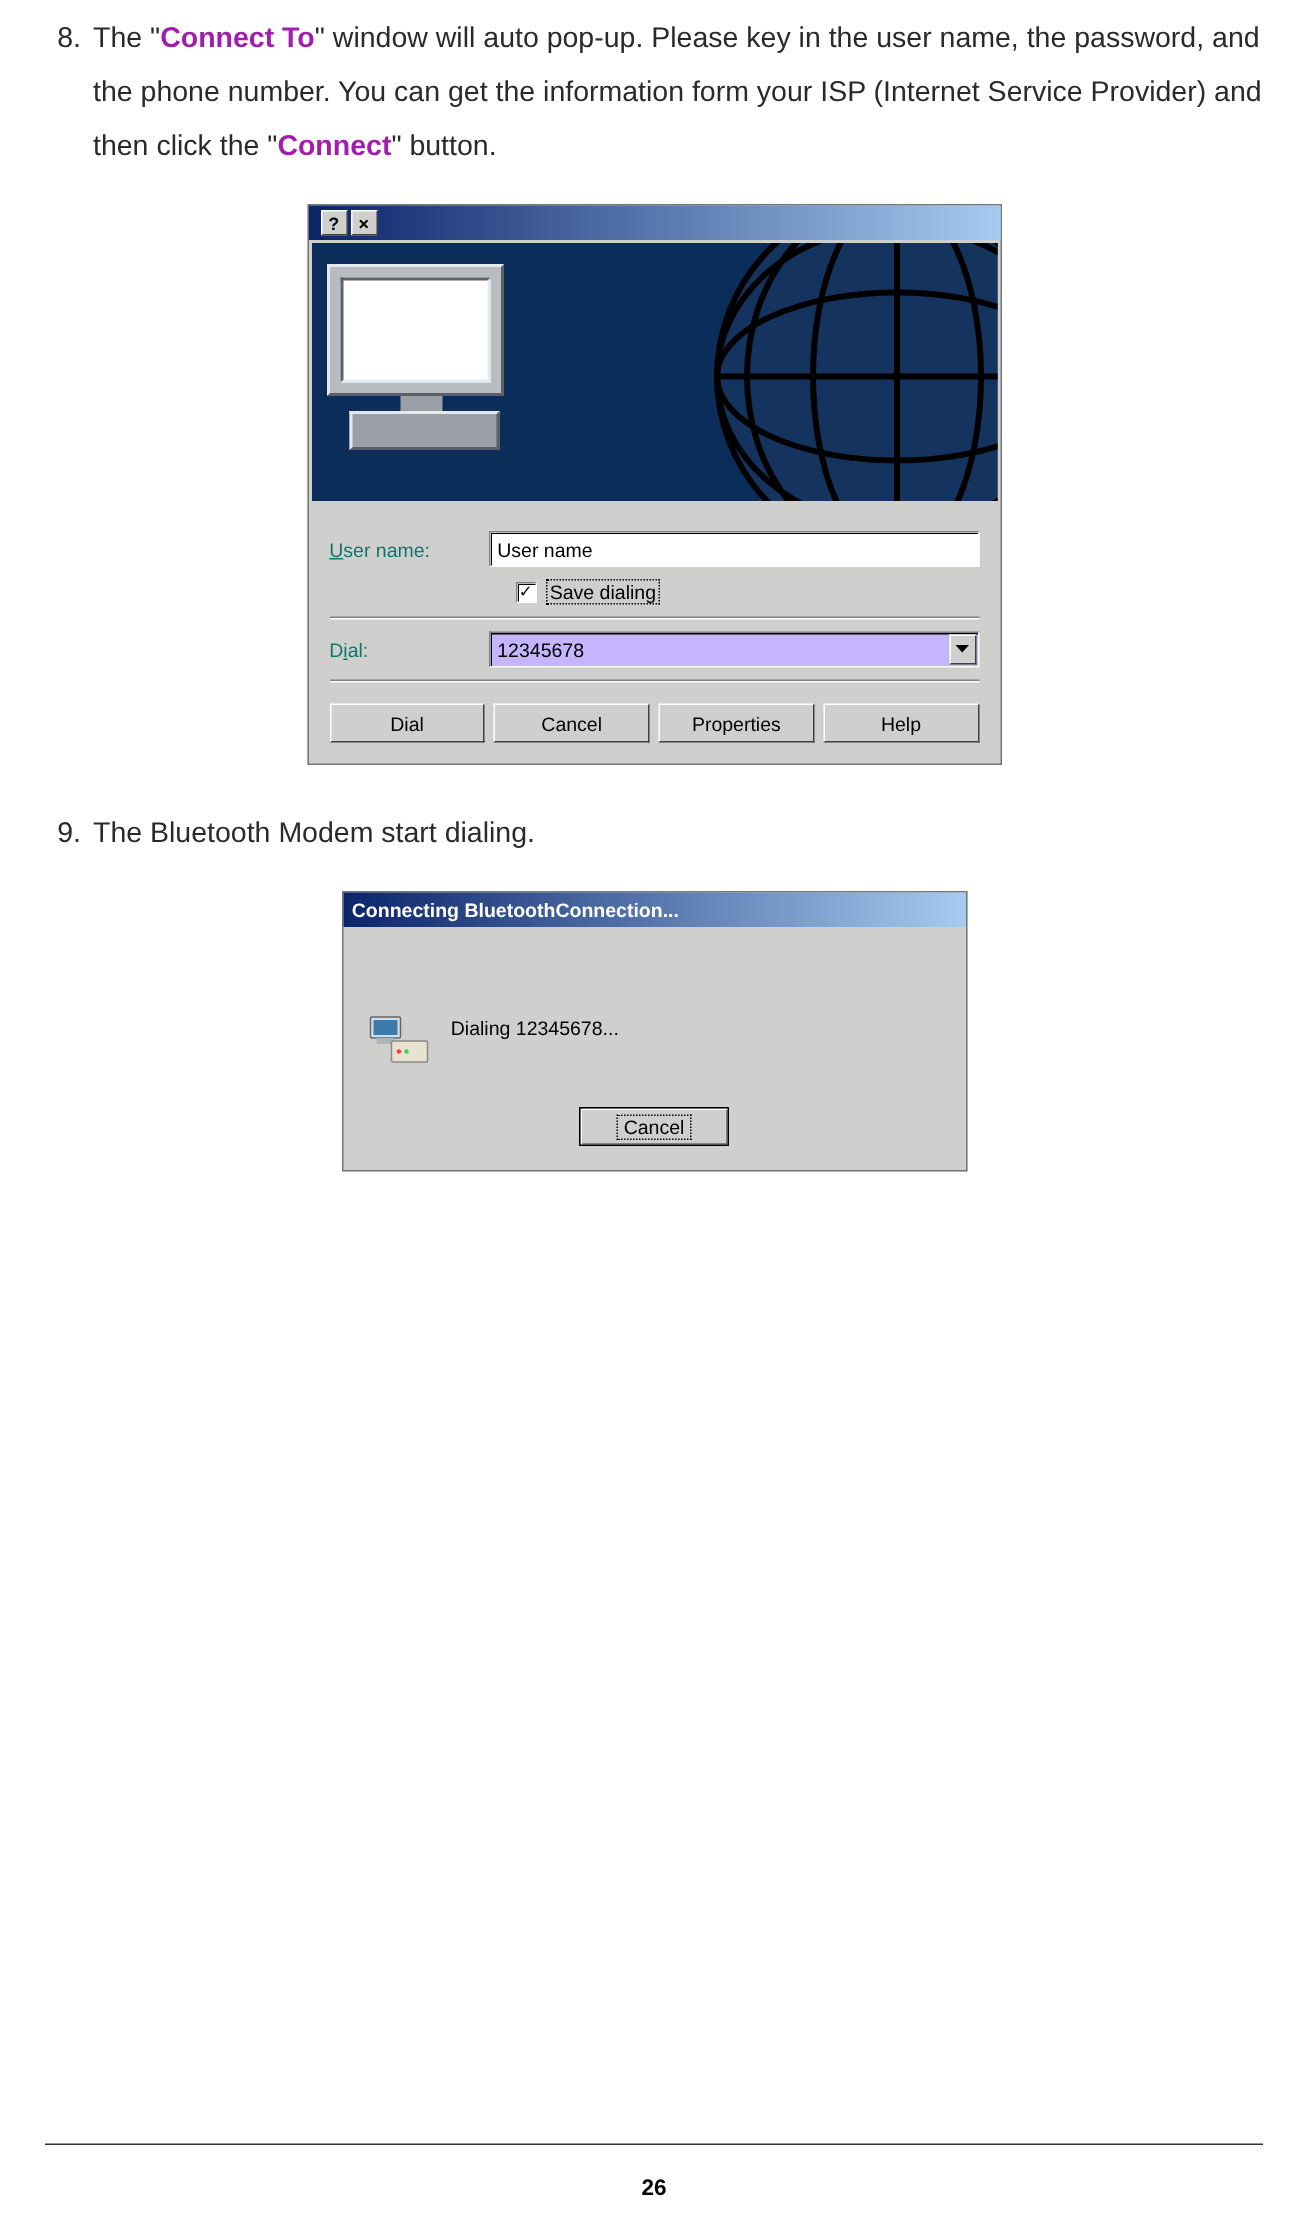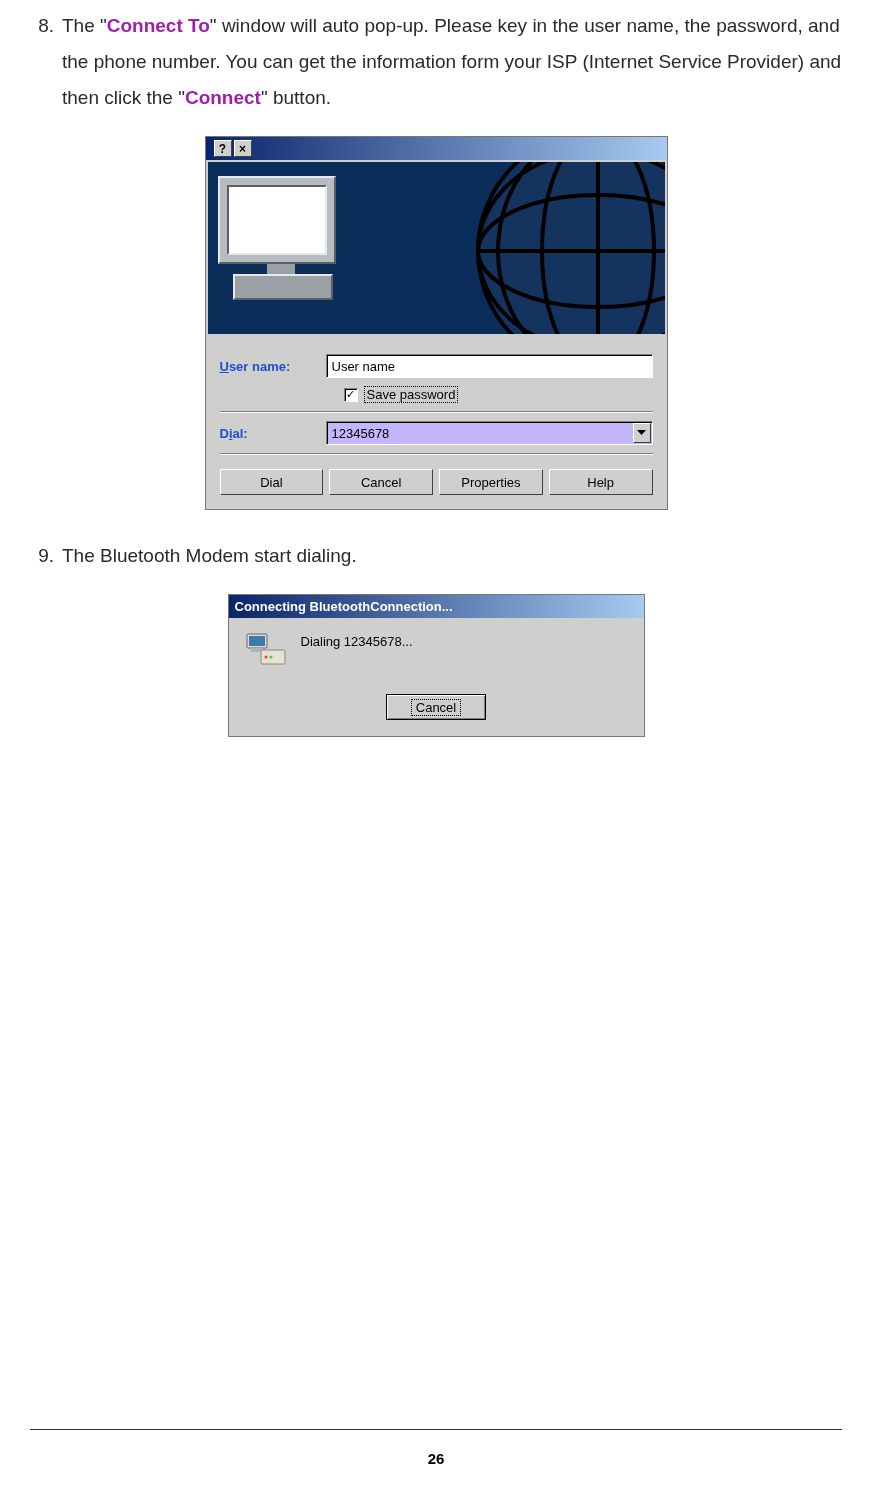--- a/index.html
+++ b/index.html
@@ -100,21 +100,21 @@
     border-bottom:2px solid #5c6066;
   }
   .globe {
     position:absolute; right:-58px; top:-36px;
     width: 250px; height:250px;
   }
   .form-area { padding: 10px 14px 14px 14px; }
   .row {
     display:flex; align-items:center; margin: 8px 0;
   }
-  .lbl { width: 106px; font-size:13px; color:#1d4ed8;font-weight:bold; }
+  .lbl { width: 106px; font-size:13px; color:#0f766e; }
   .lbl .u { text-decoration: underline; }
   .txtinput {
     flex:1; height:22px;
     background:#fff;
     border-top:1px solid #808080;
     border-left:1px solid #808080;
     border-right:1px solid #fff;
     border-bottom:1px solid #fff;
     box-shadow: inset 1px 1px 0 #000;
     padding: 11px 5px;
@@ -154,20 +154,21 @@
   .btn {
     flex:1; height:26px;
     background:#cfd0cd;
     border-top:1px solid #fff; border-left:1px solid #fff;
     border-right:1px solid #404040; border-bottom:1px solid #404040;
     display:flex; align-items:center; justify-content:center;
     font-size:13px;
   }
   .dlg2 .body {
     padding: 14px 14px 16px 14px;
+    margin-top: 44px;
   }
   .dlg2 .statusrow {
     display:flex; align-items:flex-start;
   }
   .modemicon {
     width: 44px; height: 40px; margin-right: 14px; position:relative;
   }
   .modemicon svg { width:100%; height:100%; }
   .status { font-size:13px; padding-top:2px; }
   .btn2wrap { display:flex; justify-content:center; margin-top:22px; }
@@ -227,21 +228,21 @@
         <div class="stand"></div>
       </div>
     </div>
     <div class="form-area">
       <div class="row">
         <div class="lbl"><span class="u">U</span><span>ser name:</span></div>
         <div class="txtinput">User name</div>
       </div>
       <div class="chkrow">
         <div class="chk">✓</div>
-        <div class="chklbl"><span class="u">S</span><span>ave password</span></div>
+        <div class="chklbl"><span class="u">S</span><span>ave dialing</span></div>
       </div>
       <div class="sep"></div>
       <div class="row">
         <div class="lbl"><span>D</span><span class="u">i</span><span>al:</span></div>
         <div class="combo">
           <div class="val">12345678</div>
           <div class="dd">
             <svg width="9" height="6">
                 <polygon points="0,0 9,0 4.5,5" fill="#000"></polygon>
               </svg>

